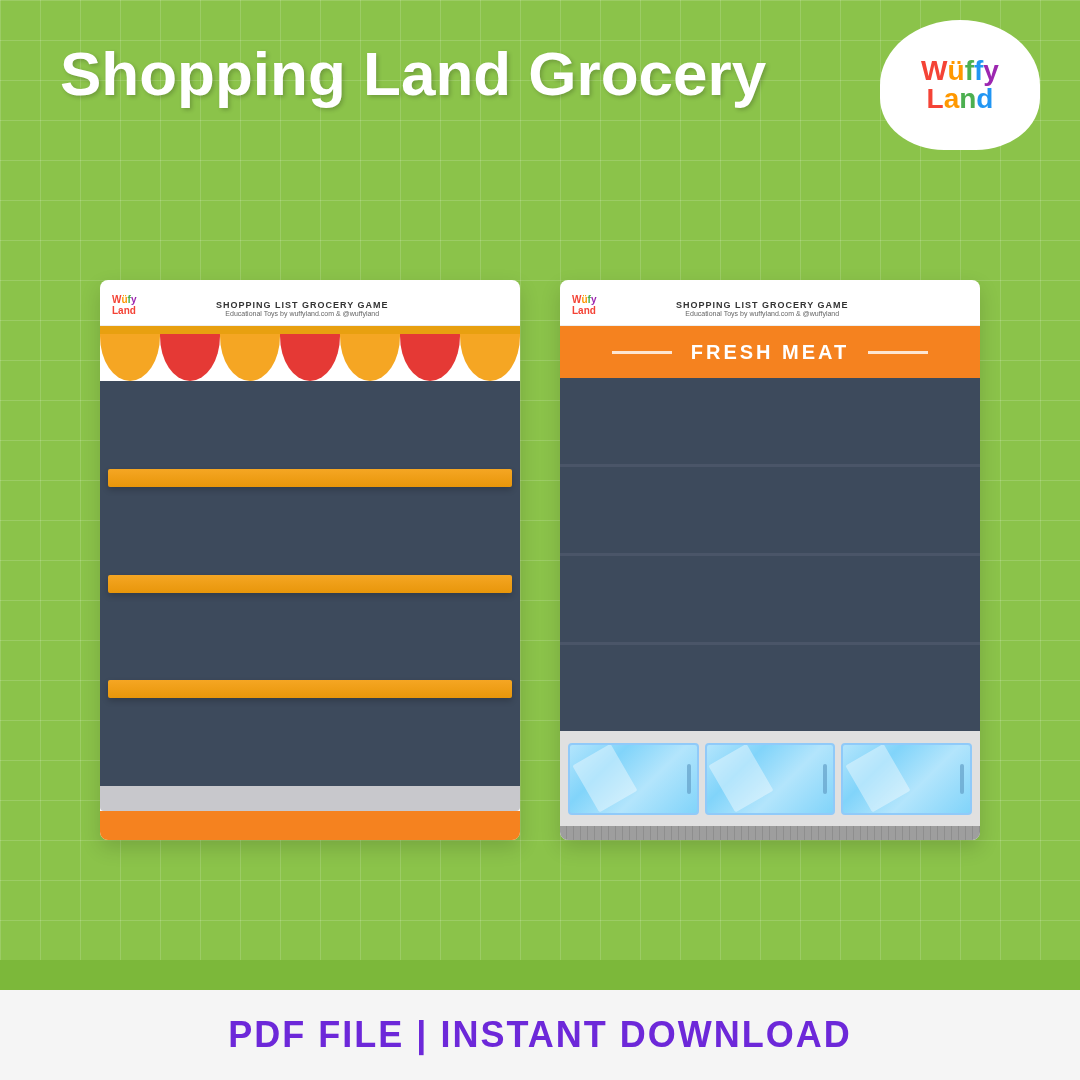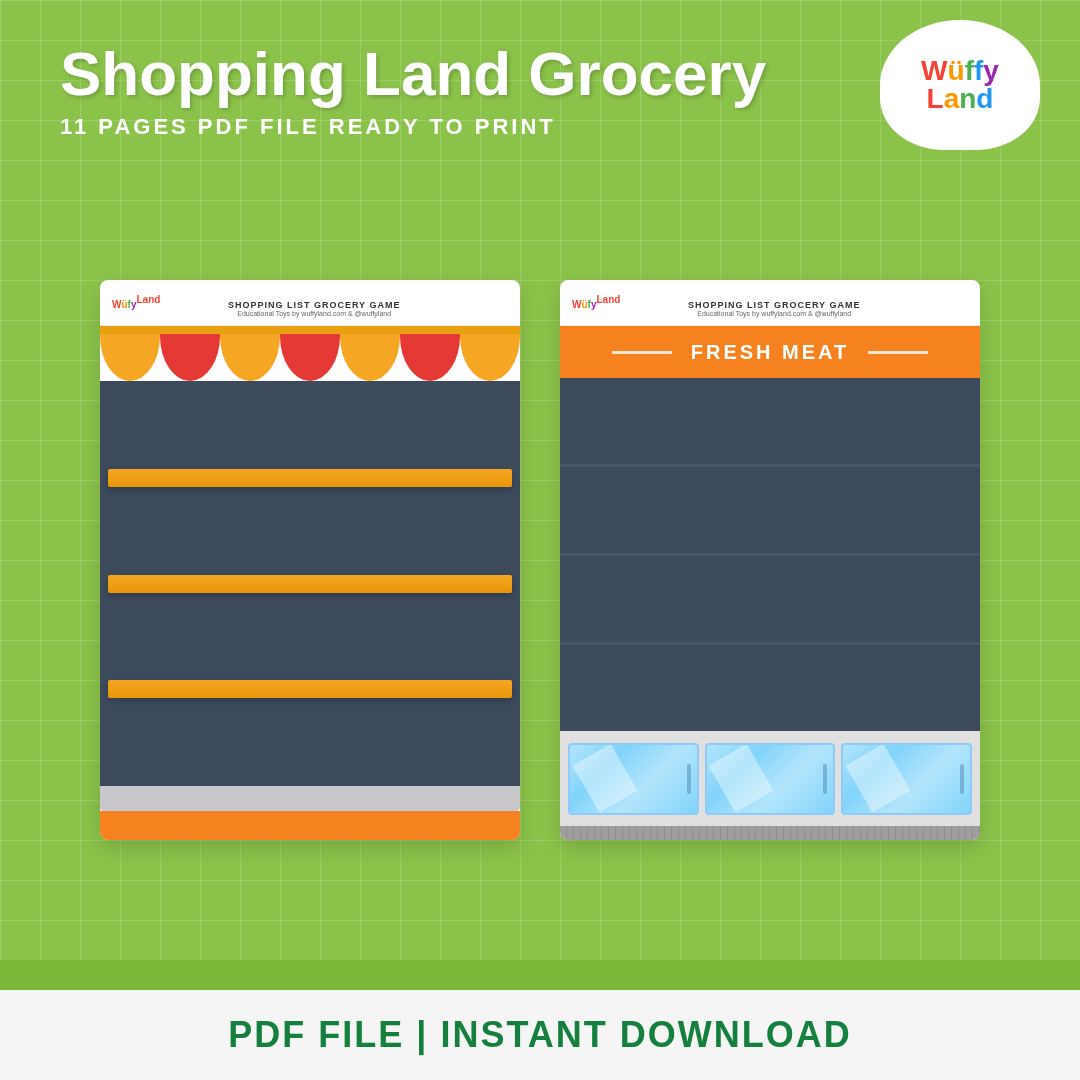--- a/index.html
+++ b/index.html
@@ -61,21 +61,21 @@
       background-color: #f5f5f5;
       display: flex;
       align-items: center;
       justify-content: center;
       z-index: 10;
     }
 
     .footer-text {
       font-size: 36px;
       font-weight: 900;
-      color: #15803d;
+      color: #6d28d9;
       letter-spacing: 2px;
       text-transform: uppercase;
     }
 
     
     .header-area {
       position: absolute;
       top: 0;
       left: 0;
       right: 0;
@@ -169,21 +169,21 @@
     .card-header {
       display: flex;
       align-items: center;
       justify-content: space-between;
       padding: 8px 12px;
       border-bottom: 1px solid #eee;
     }
 
     .card-logo-mini {
       display: flex;
-      flex-direction: row;
+      flex-direction: column;
       line-height: 1;
     }
 
     .card-header-title {
       text-align: center;
     }
 
     .card-game-title {
       font-size: 9px;
       font-weight: 900;
@@ -308,21 +308,20 @@
     .mini-y { color: #9c27b0; font-size: 10px; font-weight: 900; }
 
   </style>
 </head>
 <body>
 
 <div class="bg-grid"></div>
 
 <div class="header-area">
   <div class="main-title">Shopping Land Grocery</div>
-  <div class="sub-title">11 Pages PDF File Ready To Print</div>
 </div>
 
 <div class="logo-container">
   <div class="logo-wuffy">
     <span class="logo-w">W</span><span class="logo-u">ü</span><span class="logo-f">f</span><span class="logo-f2">f</span><span class="logo-y">y</span>
   </div>
   <div class="logo-land">
     <span class="logo-l">L</span><span class="logo-a">a</span><span class="logo-n">n</span><span class="logo-d">d</span>
   </div>
 </div>

